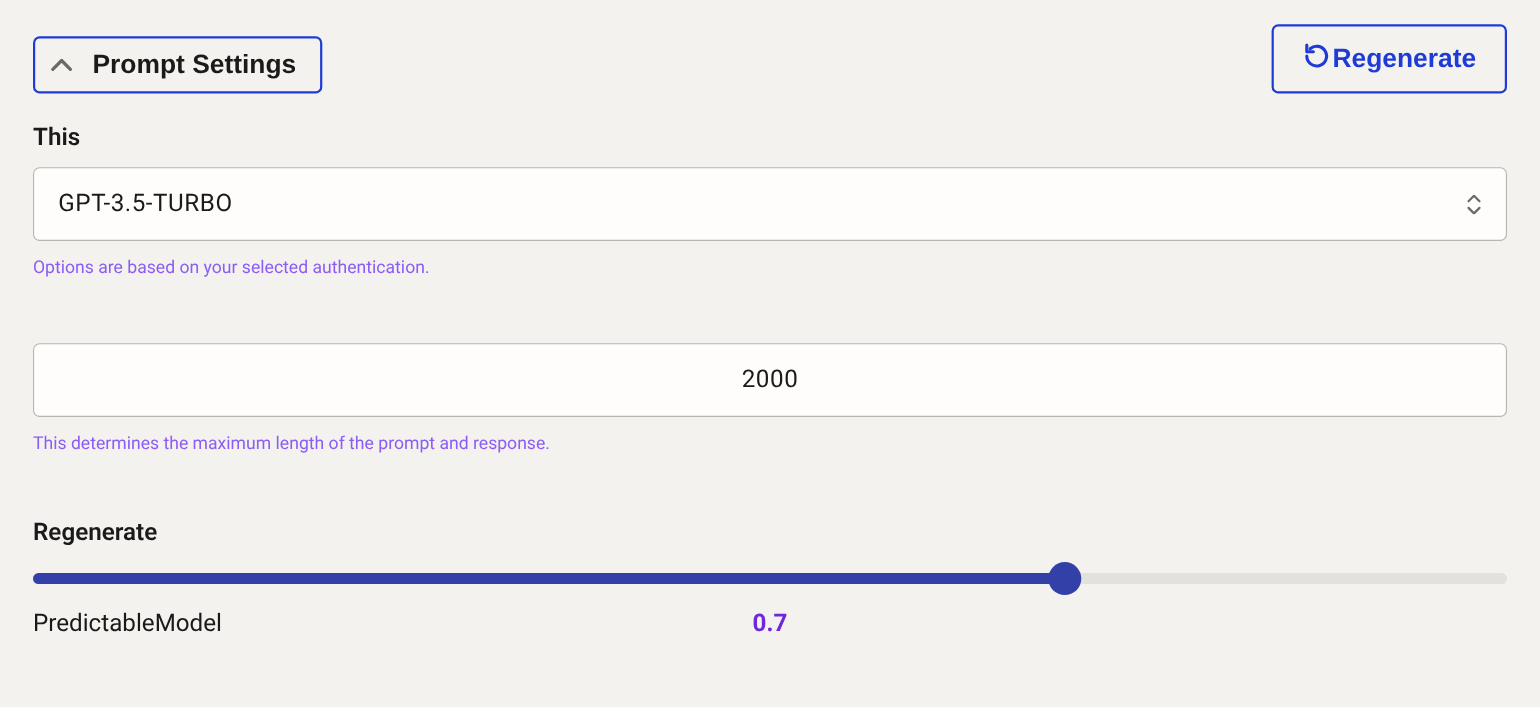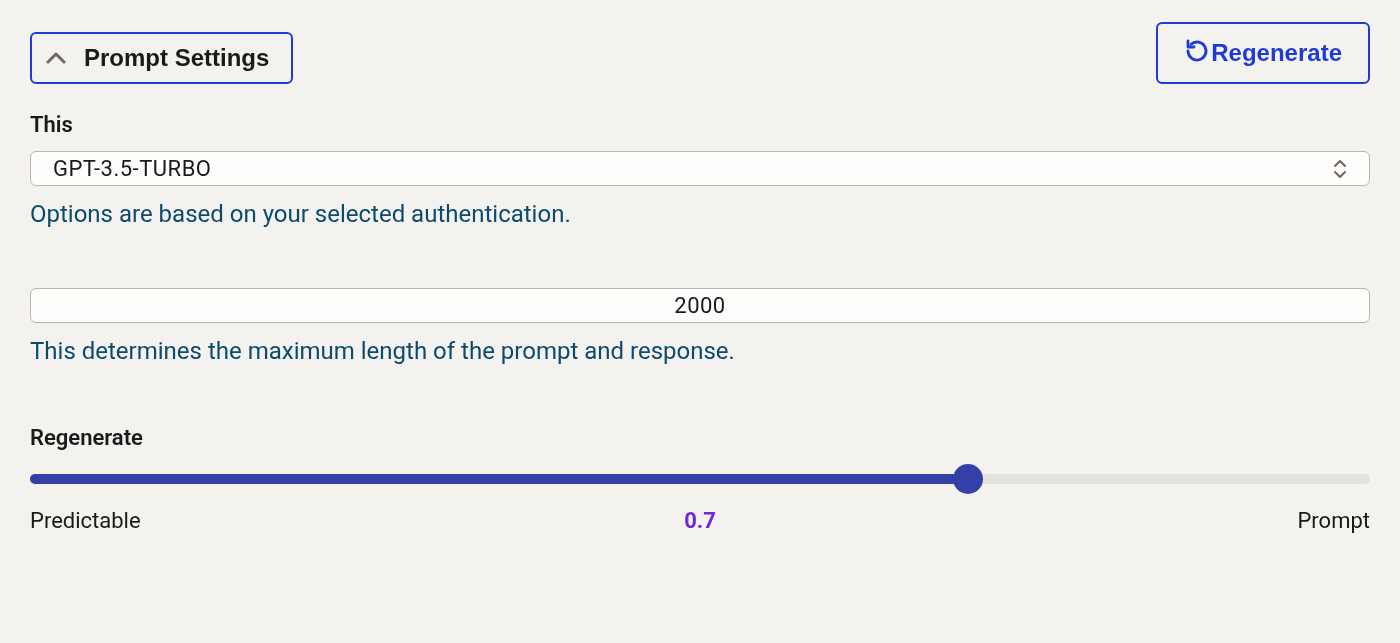--- a/index.html
+++ b/index.html
@@ -69,44 +69,44 @@
     font-weight: 600;
     color: #1a1a1a;
     margin-bottom: 14px;
   }
 
   .select-box, .input-box {
     width: 100%;
     background: #fefdfb;
     border: 1px solid #b8b5ae;
     border-radius: 6px;
-    padding: 4px 22px;
+    padding: 20px 22px;
     font-size: 22px;
     color: #1a1a1a;
     display: flex;
     align-items: center;
     justify-content: space-between;
     cursor: pointer;
     letter-spacing: 0.5px;
   }
   .input-box { cursor: text; justify-content: center; }
 
   .select-arrows {
     display: flex;
     flex-direction: column;
     align-items: center;
     gap: 2px;
     color: #6d6a63;
   }
 
   .help-text {
     margin-top: 14px;
-    font-size: 24px;
+    font-size: 16px;
     font-weight: 400;
-    color: #0c4a6e;
+    color: #8b5cf6;
   }
 
   
   .slider-wrap {
     position: relative;
     height: 30px;
     margin-top: 8px;
     display: flex;
     align-items: center;
   }
@@ -131,21 +131,21 @@
     height: 30px;
     border-radius: 50%;
     background: #3340a8;
     left: 70%;
     transform: translateX(-50%);
     cursor: grab;
   }
 
   .slider-labels {
     display: flex;
-    justify-content: space-between;
+    justify-content: flex-start;
     align-items: center;
     margin-top: 14px;
     font-size: 22px;
   }
   .slider-min { color: #1a1a1a; }
   .slider-max { color: #1a1a1a; }
   .slider-val {
     color: #6d28d9;
     font-weight: 700;
     position: absolute;
@@ -209,18 +209,18 @@
     <div class="slider-wrap">
       <div class="slider-track"></div>
       <div class="slider-fill" id="slider-fill" style="width: 70%;"></div>
       <div class="slider-thumb" id="slider-thumb" style="left: 70%;"></div>
     </div>
 
     <div class="slider-labels-wrap">
       <div class="slider-labels">
         <span class="slider-min">Predictable</span>
         <span class="slider-val">0.7</span>
-        <span class="slider-max">Prompt</span>
+        <span class="slider-max">Model</span>
       </div>
     </div>
   </div>
 
 </div>
 
 </body></html>

